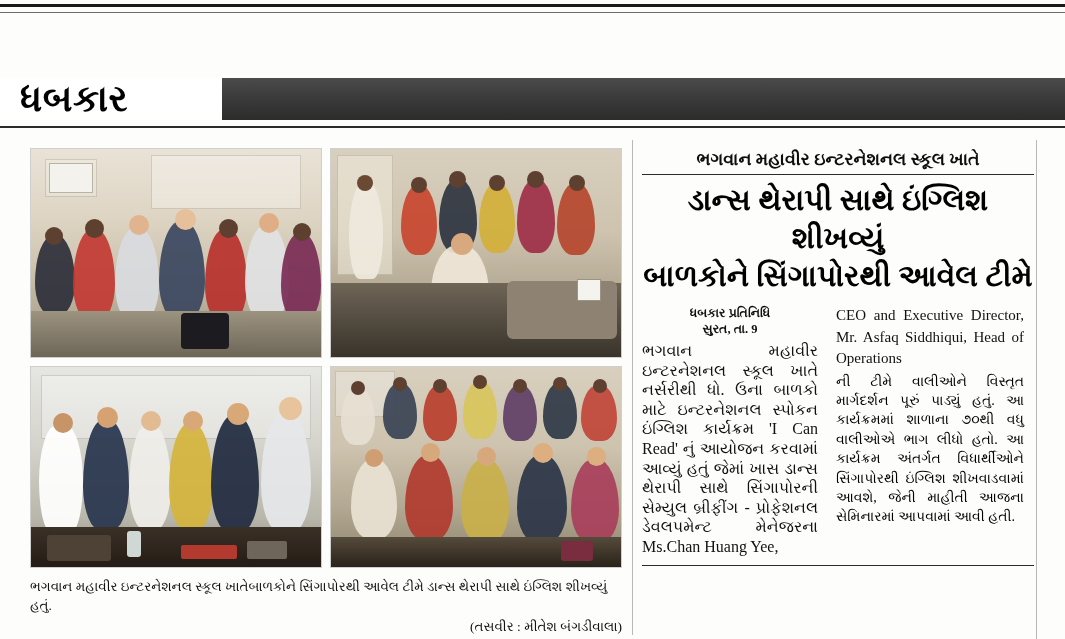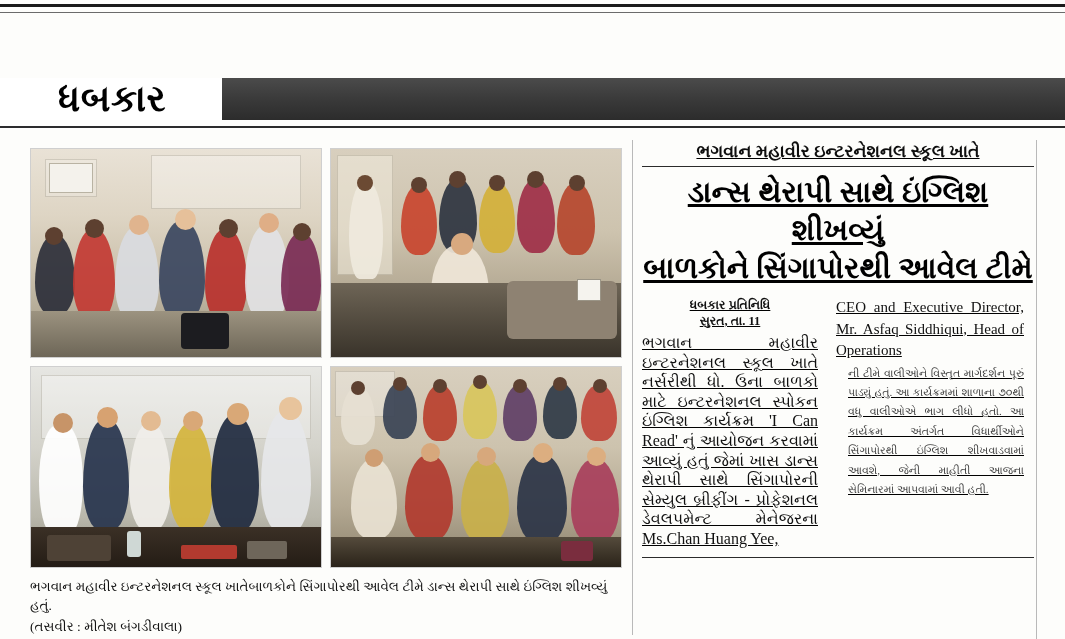--- a/index.html
+++ b/index.html
@@ -39,21 +39,21 @@
   }
   .masthead-title {
     width: 222px;
     background: #ffffff;
     color: #000;
     font-family: "Liberation Serif", serif;
     font-weight: bold;
     font-size: 37px;
     line-height: 42px;
     letter-spacing: 0.5px;
-    padding-left: 58px;
+    padding-left: 20px;
     white-space: nowrap;
   }
   .masthead-bar {
     flex: 1;
     background: linear-gradient(180deg,#4b4b4b 0%, #3a3a3a 50%, #2c2c2c 100%);
   }
   .masthead-underline {
     position: absolute;
     left: 0; top: 126px;
     width: 1065px; height: 2px;
@@ -129,37 +129,37 @@
   .caption {
     margin-top: 9px;
     font-family: "Liberation Serif", serif;
     font-size: 13.5px;
     line-height: 19px;
     color: #111;
     width: 592px;
   }
   .caption .credit {
     display: block;
+    text-align: right;
     margin-top: 2px;
   }
 
   
   .col-sep {
     position: absolute;
     left: 632px; top: 0px;
     width: 1px; height: 495px;
     background: #b9b9b9;
   }
 
   
   .article {
     position: absolute;
-    left: 642px; top: 0px;
+    left: 642px; top: 8px;
     width: 392px;
-    text-decoration: underline;
   }
   .kicker {
     font-family: "Liberation Serif", serif;
     font-weight: bold;
     font-size: 17.5px;
     line-height: 22px;
     text-align: center;
     color: #0e0e0e;
     white-space: nowrap;
   }
@@ -208,26 +208,25 @@
   }
   .body-eng {
     font-family: "Liberation Serif", serif;
     font-size: 15px;
     line-height: 21.5px;
     color: #111;
     text-align: justify;
   }
   .body-eng2 {
     font-family: "Liberation Serif", serif;
-    font-size: 11px;
+    font-size: 14px;
     line-height: 19.4px;
-    color: #404040;
+    color: #000000;
     text-align: justify;
     margin-top: 2px;
-    margin-left: 12px;
   }
   .second-head {
     margin-top: 8px;
     border-top: 1px solid #2b2b2b;
     padding-top: 7px;
     font-family: "Liberation Serif", serif;
     font-weight: bold;
     font-size: 27px;
     line-height: 36px;
     text-align: center;
@@ -400,21 +399,21 @@
       <div class="kicker-rule"></div>
 
       <div class="headline">
         <div>ડાન્સ થેરાપી સાથે ઇંગ્લિશ શીખવ્યું</div>
         <div>બાળકોને સિંગાપોરથી આવેલ ટીમે</div>
       </div>
 
       <div class="byline-wrap">
         <div class="col-left">
           <div class="byline">ધબકાર પ્રતિનિધિ</div>
-          <div class="byline">સુરત, તા. 11</div>
+          <div class="byline">સુરત, તા. 9</div>
           <div class="body-guj">ભગવાન મહાવીર ઇન્ટરનેશનલ સ્કૂલ ખાતે નર્સરીથી ધો. ઉના બાળકો માટે ઇન્ટરનેશનલ સ્પોકન ઇંગ્લિશ કાર્યક્રમ 'I Can Read' નું આયોજન કરવામાં આવ્યું હતું જેમાં ખાસ ડાન્સ થેરાપી સાથે સિંગાપોરની સેમ્યુલ બ્રીફીંગ - પ્રોફેશનલ ડેવલપમેન્ટ મેનેજરના Ms.Chan Huang Yee,</div>
         </div>
         <div class="col-right">
           <div class="body-eng">CEO and Executive Director, Mr. Asfaq Siddhiqui, Head of Operations</div>
           <div class="body-eng2">ની ટીમે વાલીઓને વિસ્તૃત માર્ગદર્શન પૂરું પાડ્યું હતું. આ કાર્યક્રમમાં શાળાના ૭૦થી વધુ વાલીઓએ ભાગ લીધો હતો. આ કાર્યક્રમ અંતર્ગત વિધાર્થીઓને સિંગાપોરથી ઇંગ્લિશ શીખવાડવામાં આવશે, જેની માહીતી આજના સેમિનારમાં આપવામાં આવી હતી.</div>
         </div>
       </div>
 
       <div class="second-head">
       </div>

